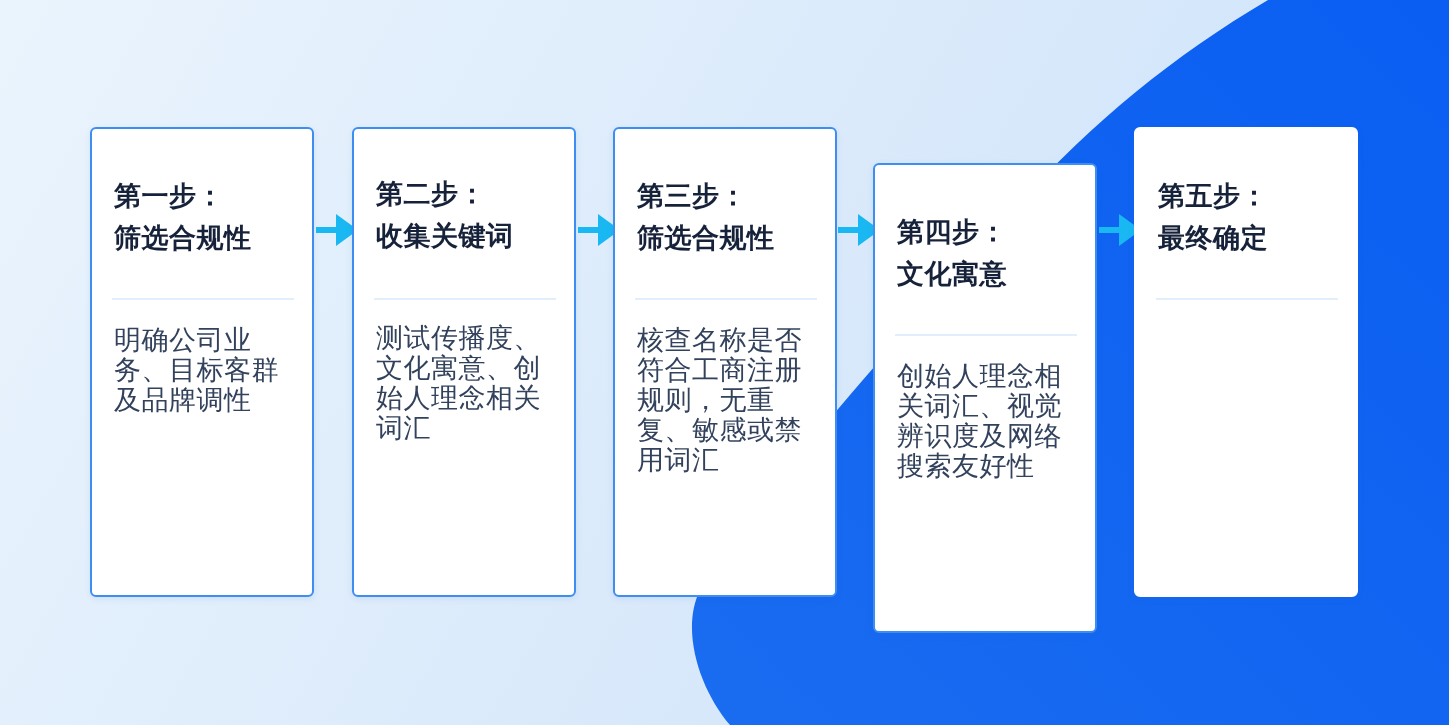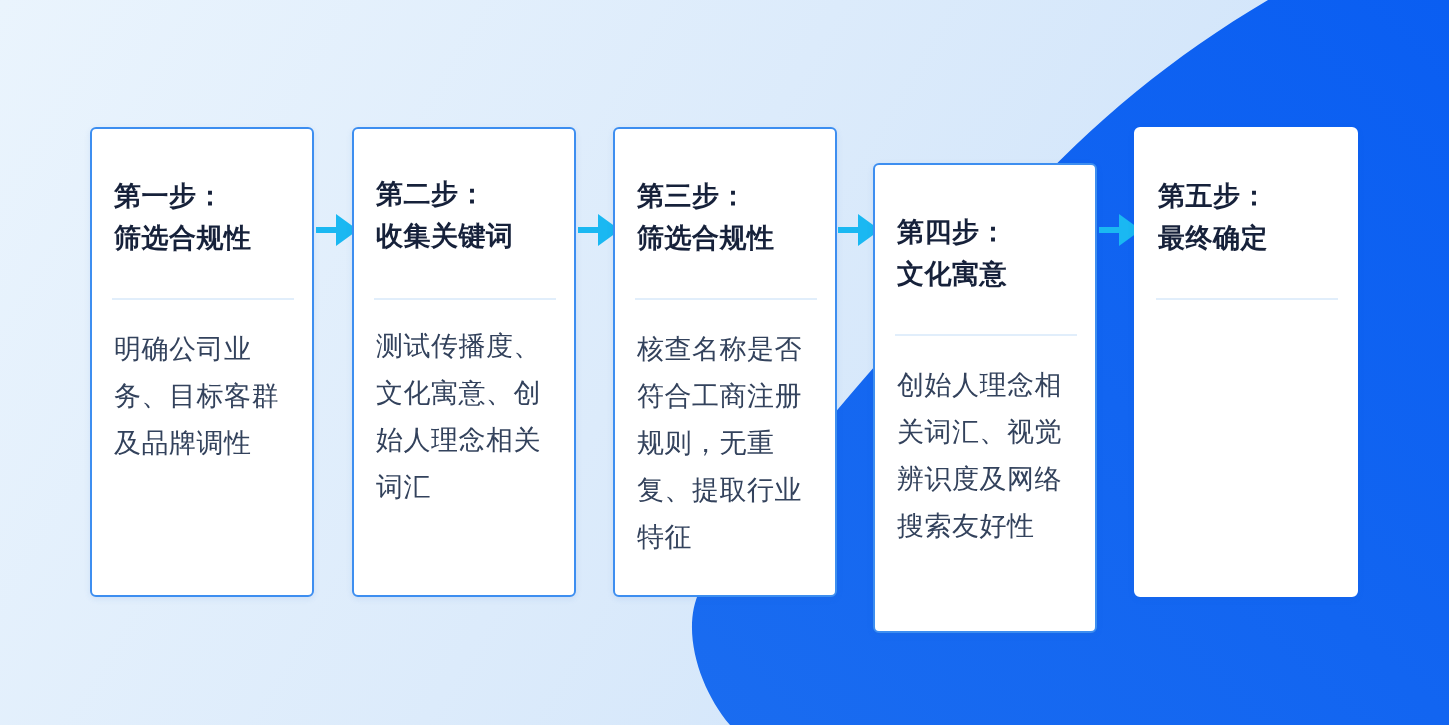--- a/index.html
+++ b/index.html
@@ -58,21 +58,21 @@
       top: 169px;
       height: 2px;
       background: #e1eefb;
     }
     .card-body {
       position: absolute;
       left: 22px;
       right: 6px;
       top: 196px;
       font-size: 27px;
-      line-height: 47px;
+      line-height: 30px;
       color: #33425c;
       letter-spacing: 0.5px;
       word-break: break-all;
     }
     .arrow {
       position: absolute;
       top: 212px;
       width: 44px;
       height: 36px;
     }
@@ -119,21 +119,21 @@
     <rect x="0" y="15" width="22" height="6" fill="#1ab8f2"></rect>
     <polygon points="20,2 42,18 20,34" fill="#1ab8f2"></polygon>
   </svg>
 
   <div class="card" style="left:613px;">
     <div class="card-title">
       <div>第三步：</div>
       <div>筛选合规性</div>
     </div>
     <div class="card-divider"></div>
-    <div class="card-body">核查名称是否符合工商注册规则，无重复、提取行业特征</div>
+    <div class="card-body">核查名称是否符合工商注册规则，无重复、敏感或禁用词汇</div>
   </div>
 
   <svg class="arrow" style="left:838px;" viewBox="0 0 44 36" xmlns="http://www.w3.org/2000/svg">
     <rect x="0" y="15" width="22" height="6" fill="#1ab8f2"></rect>
     <polygon points="20,2 42,18 20,34" fill="#1ab8f2"></polygon>
   </svg>
 
   <div class="card" style="left:873px;margin-top:36px;">
     <div class="card-title">
       <div>第四步：</div>

